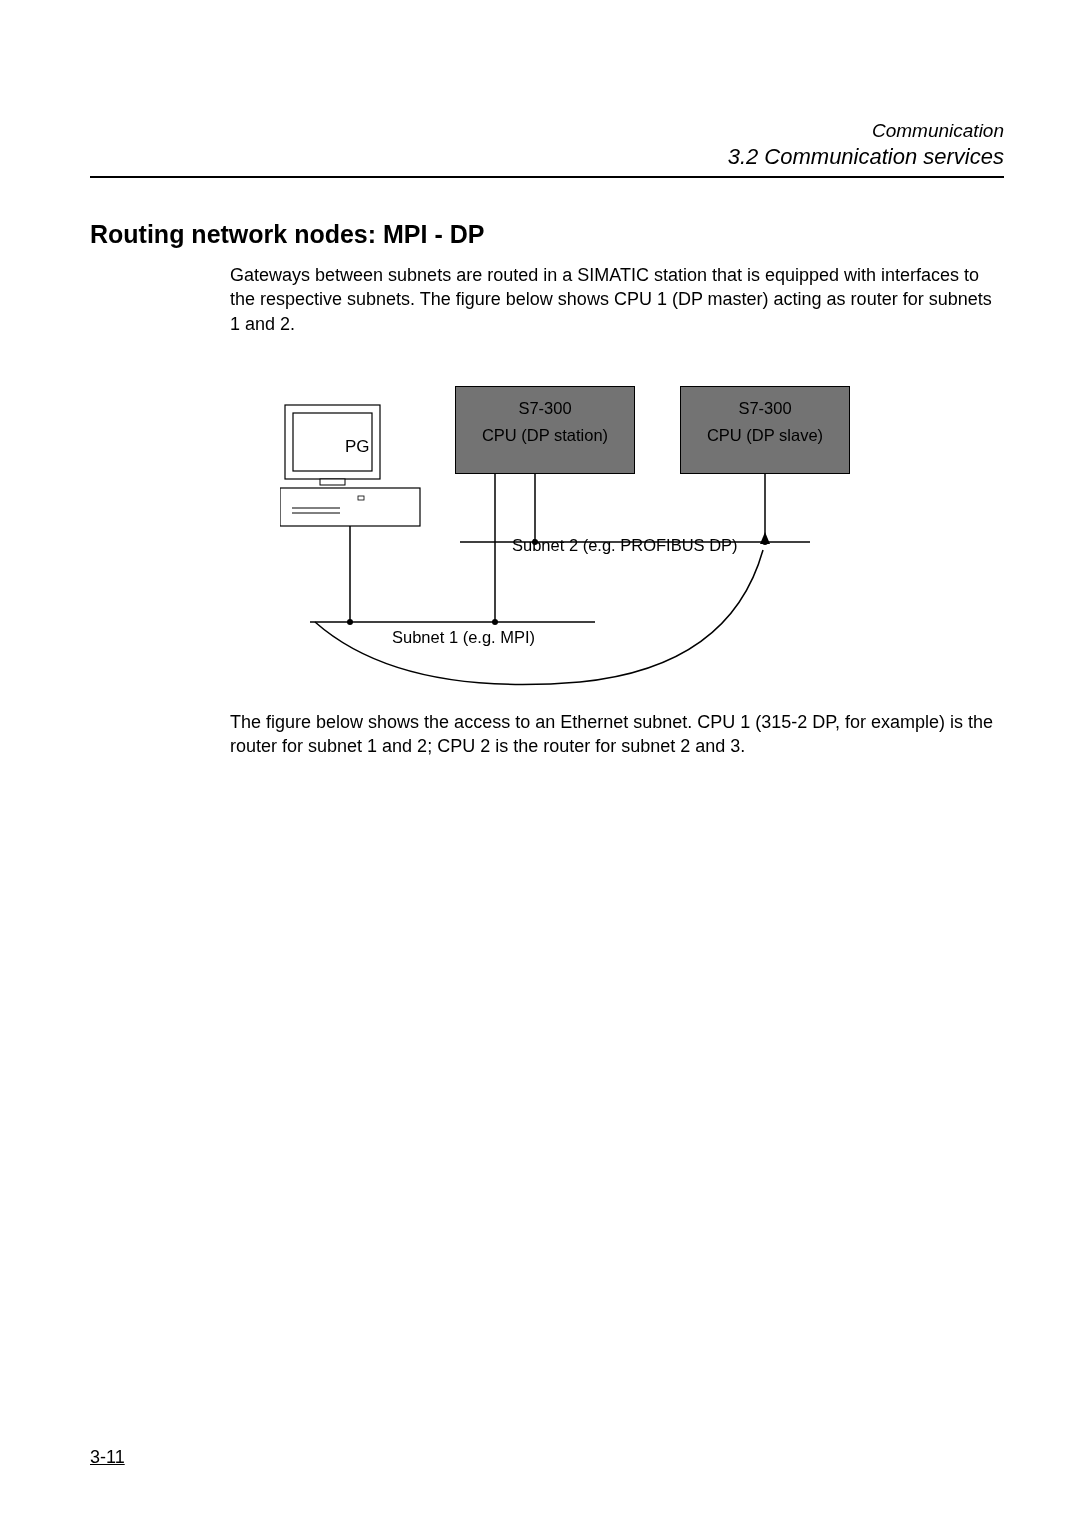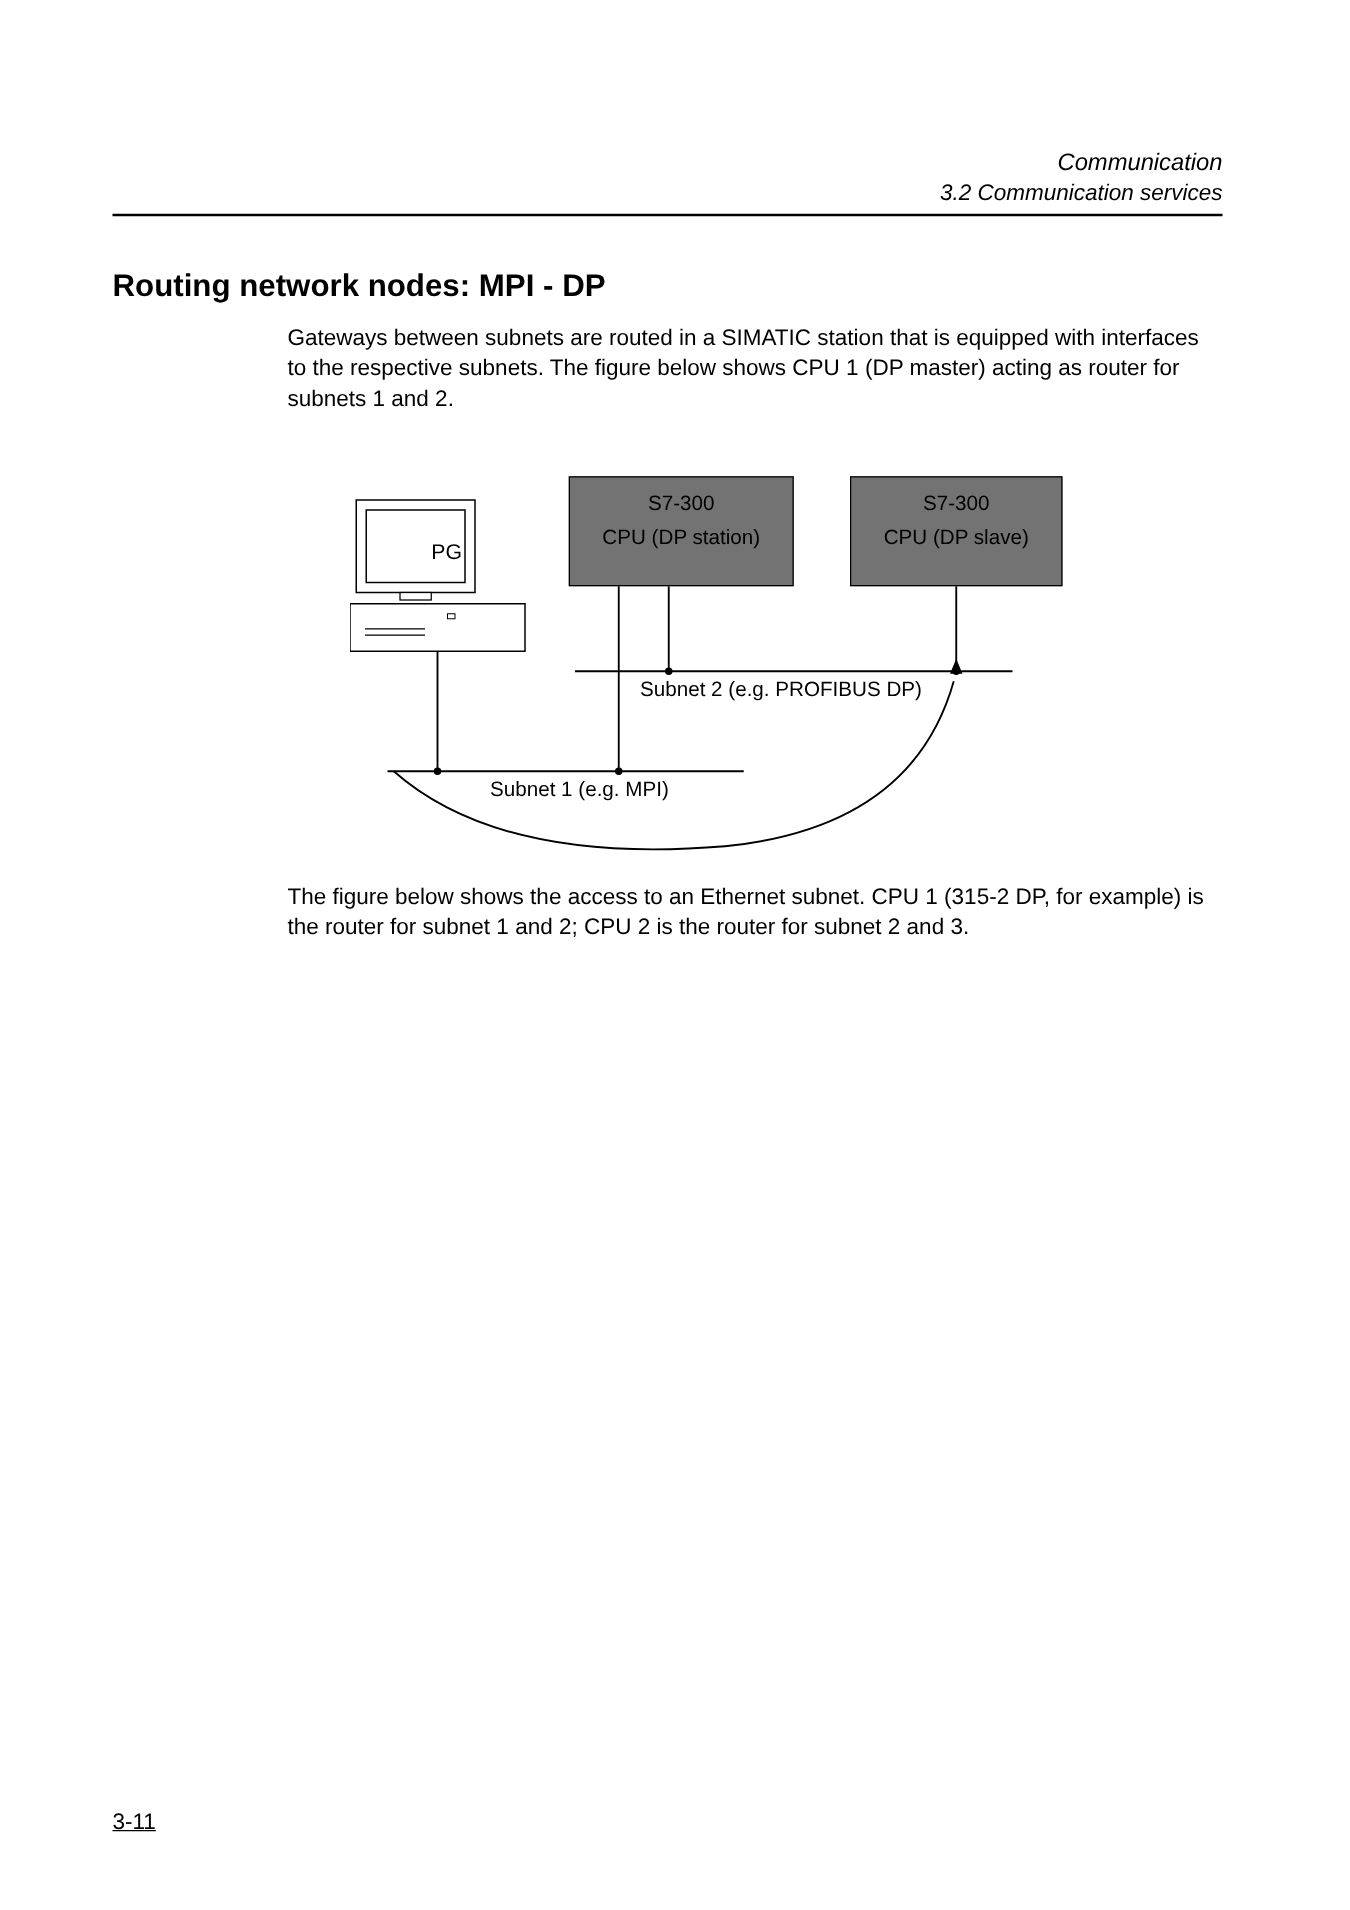--- a/index.html
+++ b/index.html
@@ -7,32 +7,32 @@
     padding: 0;
     font-family: Arial, Helvetica, sans-serif;
     background: #fff;
     color: #000;
     width: 1080px;
     height: 1528px;
     position: relative;
     box-sizing: border-box;
   }
   .page {
-    padding: 120px 102px 60px 90px;
+    padding: 120px 76px 60px 90px;
     position: relative;
     height: 100%;
     box-sizing: border-box;
   }
   .header {
     text-align: right;
     font-size: 19px;
     margin-bottom: 6px;
   }
   .header-top { font-style: italic; }
-  .header-sub { font-style: italic; margin-top: 2px; font-size: 18px;}
+  .header-sub { font-style: italic; margin-top: 2px; font-size: 22px;}
   .hr {
     border-top: 2px solid #000;
     margin-top: 6px;
     margin-bottom: 42px;
   }
   .section-heading {
     font-weight: bold;
     font-size: 25px;
     margin-bottom: 14px;
   }
@@ -140,21 +140,21 @@
     <div class="box box-master">
       <div class="l1">S7-300</div>
       <div>CPU (DP station)</div>
     </div>
 
     <div class="box box-slave">
       <div class="l1">S7-300</div>
       <div>CPU (DP slave)</div>
     </div>
 
-    <div style="position:absolute;left:232px;top:186px;font-size:16.5px">Subnet 2 (e.g. PROFIBUS DP)</div>
+    <div style="position:absolute;left:232px;top:174px;font-size:16.5px">Subnet 2 (e.g. PROFIBUS DP)</div>
     <div style="position:absolute;left:112px;top:266px;font-size:16.5px">Subnet 1 (e.g. MPI)</div>
   </div>
 
   <div class="body-text" style="margin-top:4px">The figure below shows the access to an Ethernet subnet. CPU 1 (315-2 DP, for example) is the router for subnet 1 and 2; CPU 2 is the router for subnet 2 and 3.</div>
 
   <div class="footer">
     <div class="page-num">3-11</div>
   </div>
 </div>
 

